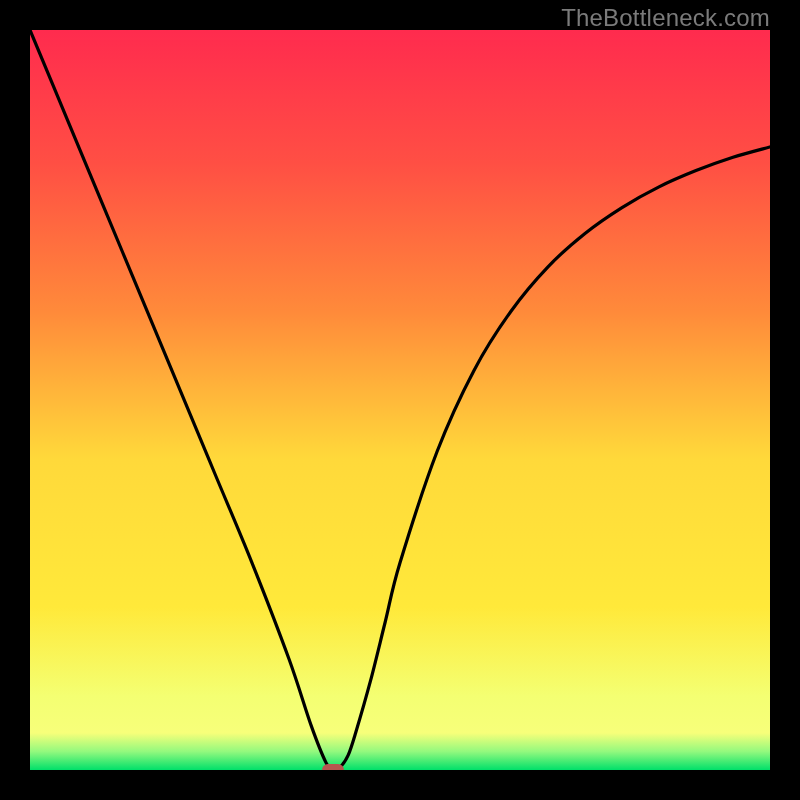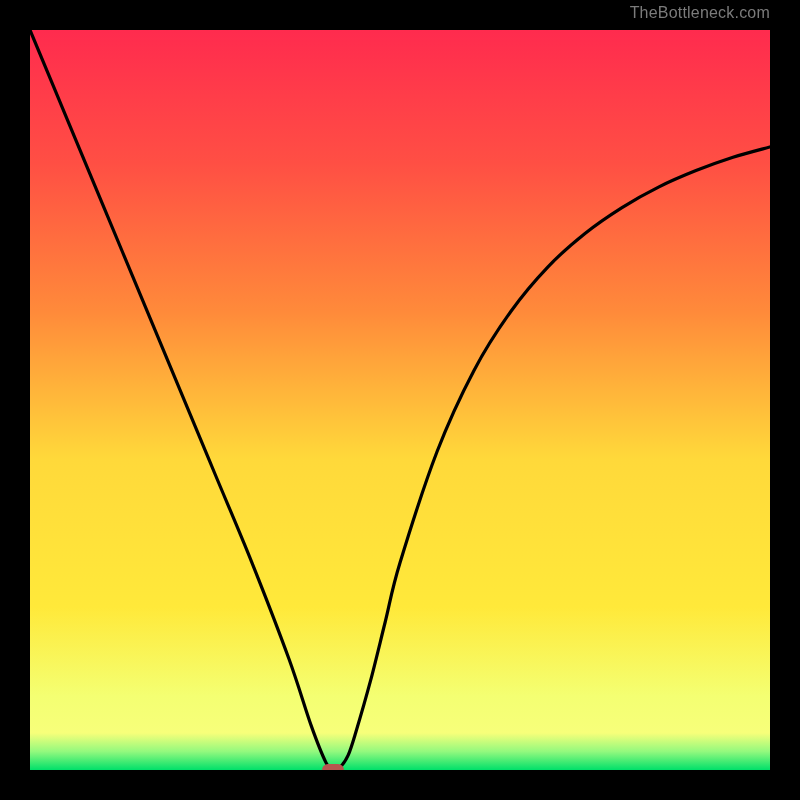--- a/index.html
+++ b/index.html
@@ -31,21 +31,21 @@
   }
   .curve-svg {
     position: absolute;
     inset: 0;
   }
   .watermark {
     position: absolute;
     top: 4px;
     right: 30px;
     color: #7b7b7b;
-    font-size: 16px;
+    font-size: 24px;
     letter-spacing: 0.2px;
     font-weight: 400;
     user-select: none;
   }
   .marker {
     position: absolute;
     width: 22px;
     height: 12px;
     border-radius: 6px;
     background: #b6564f;

